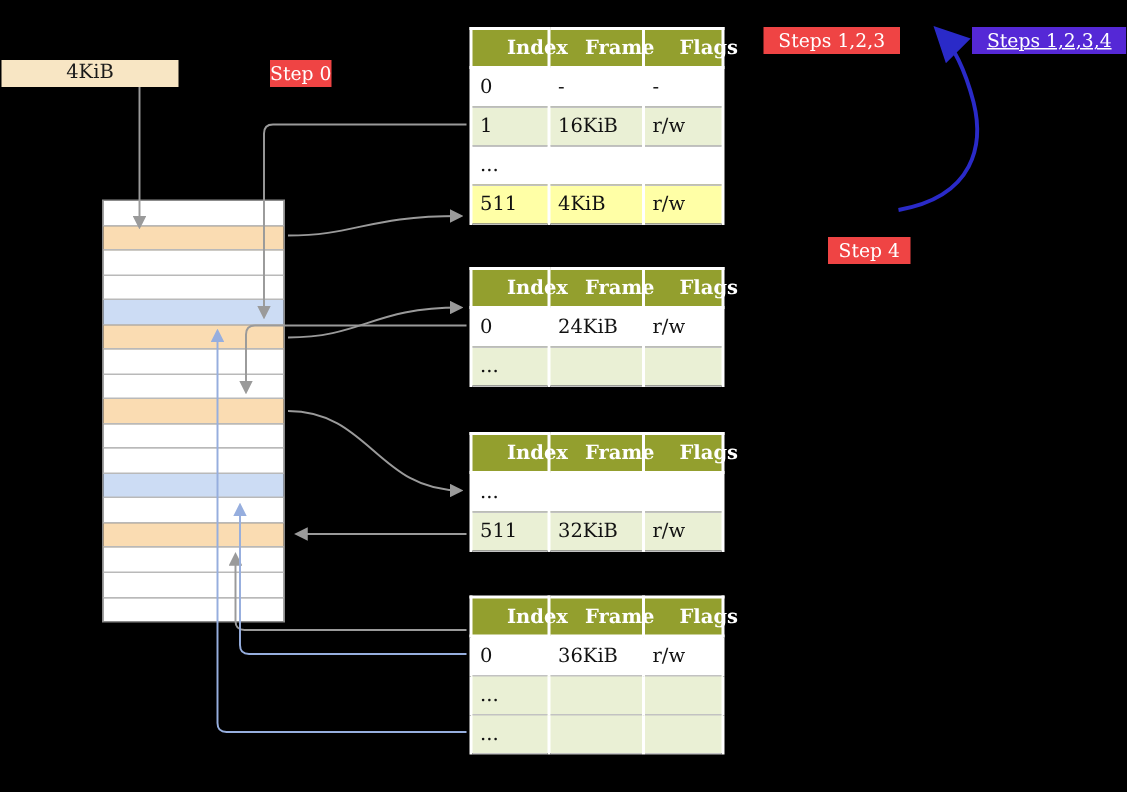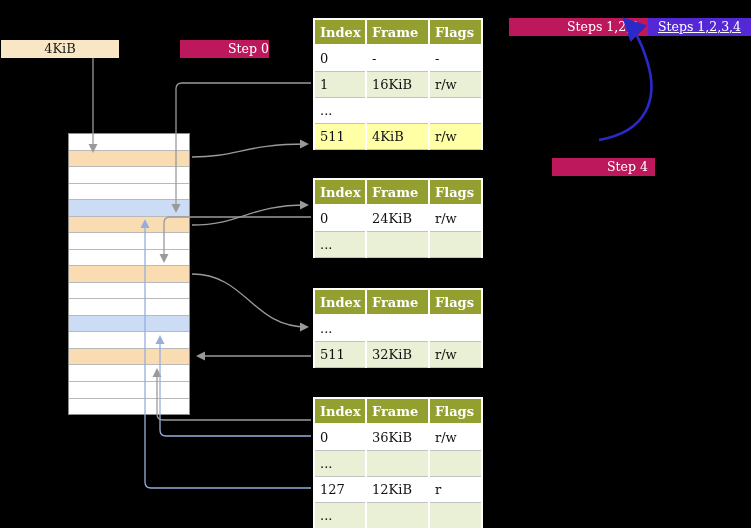--- a/index.html
+++ b/index.html
@@ -7,21 +7,21 @@
          font-family:"DejaVu Serif", serif;overflow:hidden;}
 
   
   .cr3{position:absolute;left:1px;top:40px;width:118px;height:18px;
        background:#f8e6c4;color:#1a1a1a;font-size:13px;line-height:18px;
        text-align:center;}
 
   
   .badge{position:absolute;height:18px;line-height:18px;text-align:center;
          color:#fff;font-size:12.5px;white-space:nowrap;}
-  .badge.red{background:#be185d;padding-left:48px;}
+  .badge.red{background:#ef4444;}
   .badge.violet{background:#5528d6;text-decoration:underline;}
   .b-step0{left:180px;top:40px;width:41px;}
   .b-steps123{left:509px;top:18px;width:91px;}
   .b-steps1234{left:648px;top:18px;width:103px;}
   .b-step4{left:523px;top:158px;width:55px;margin-left:29px;}
 
   
   .memcol{position:absolute;left:68px;top:133px;width:122px;height:282px;
           display:flex;flex-direction:column;border:1px solid #8c8c8c;
           box-sizing:border-box;}
@@ -31,21 +31,21 @@
   .frame-wheat{background:#fadcb2;}
   .frame-blue{background:#ccdcf4;}
 
   
   .ptable{position:absolute;left:313px;border-collapse:collapse;
           table-layout:fixed;width:168px;font-size:13px;}
   .ptable col.c-index{width:52px;}
   .ptable col.c-frame{width:63px;}
   .ptable col.c-flags{width:53px;}
   .ptable th{background:#939f2e;color:#fff;font-weight:bold;height:26px;
-             border:2px solid #fff;padding:0 0 0 5px;text-align:left;
+             border:2px solid #fff;padding:0 0 0 23px;text-align:left;
              font-size:13px;box-sizing:border-box;}
   .ptable td{height:26px;padding:0 0 0 5px;text-align:left;color:#111;
              border-left:2px solid #fff;border-right:2px solid #fff;
              border-top:1px solid #c2c2c2;border-bottom:1px solid #c2c2c2;
              box-sizing:border-box;}
   tr.bg-white{background:#ffffff;}
   tr.bg-green{background:#eaf0d5;}
   tr.bg-yellow{background:#ffffa6;}
   .t1{top:18px;} .t2{top:178px;} .t3{top:288px;} .t4{top:397px;}
 
@@ -194,25 +194,20 @@
     <tbody>
       <tr class="bg-white">
         <td>0</td>
         <td>36KiB</td>
         <td>r/w</td>
       </tr>
       <tr class="bg-green">
         <td>...</td>
         <td></td>
         <td></td>
-      </tr>
-      <tr class="bg-white">
-        <td>127</td>
-        <td>12KiB</td>
-        <td>r</td>
       </tr>
       <tr class="bg-green">
         <td>...</td>
         <td></td>
         <td></td>
       </tr>
     </tbody>
   </table>
 
   <svg class="overlay" width="751" height="528">

